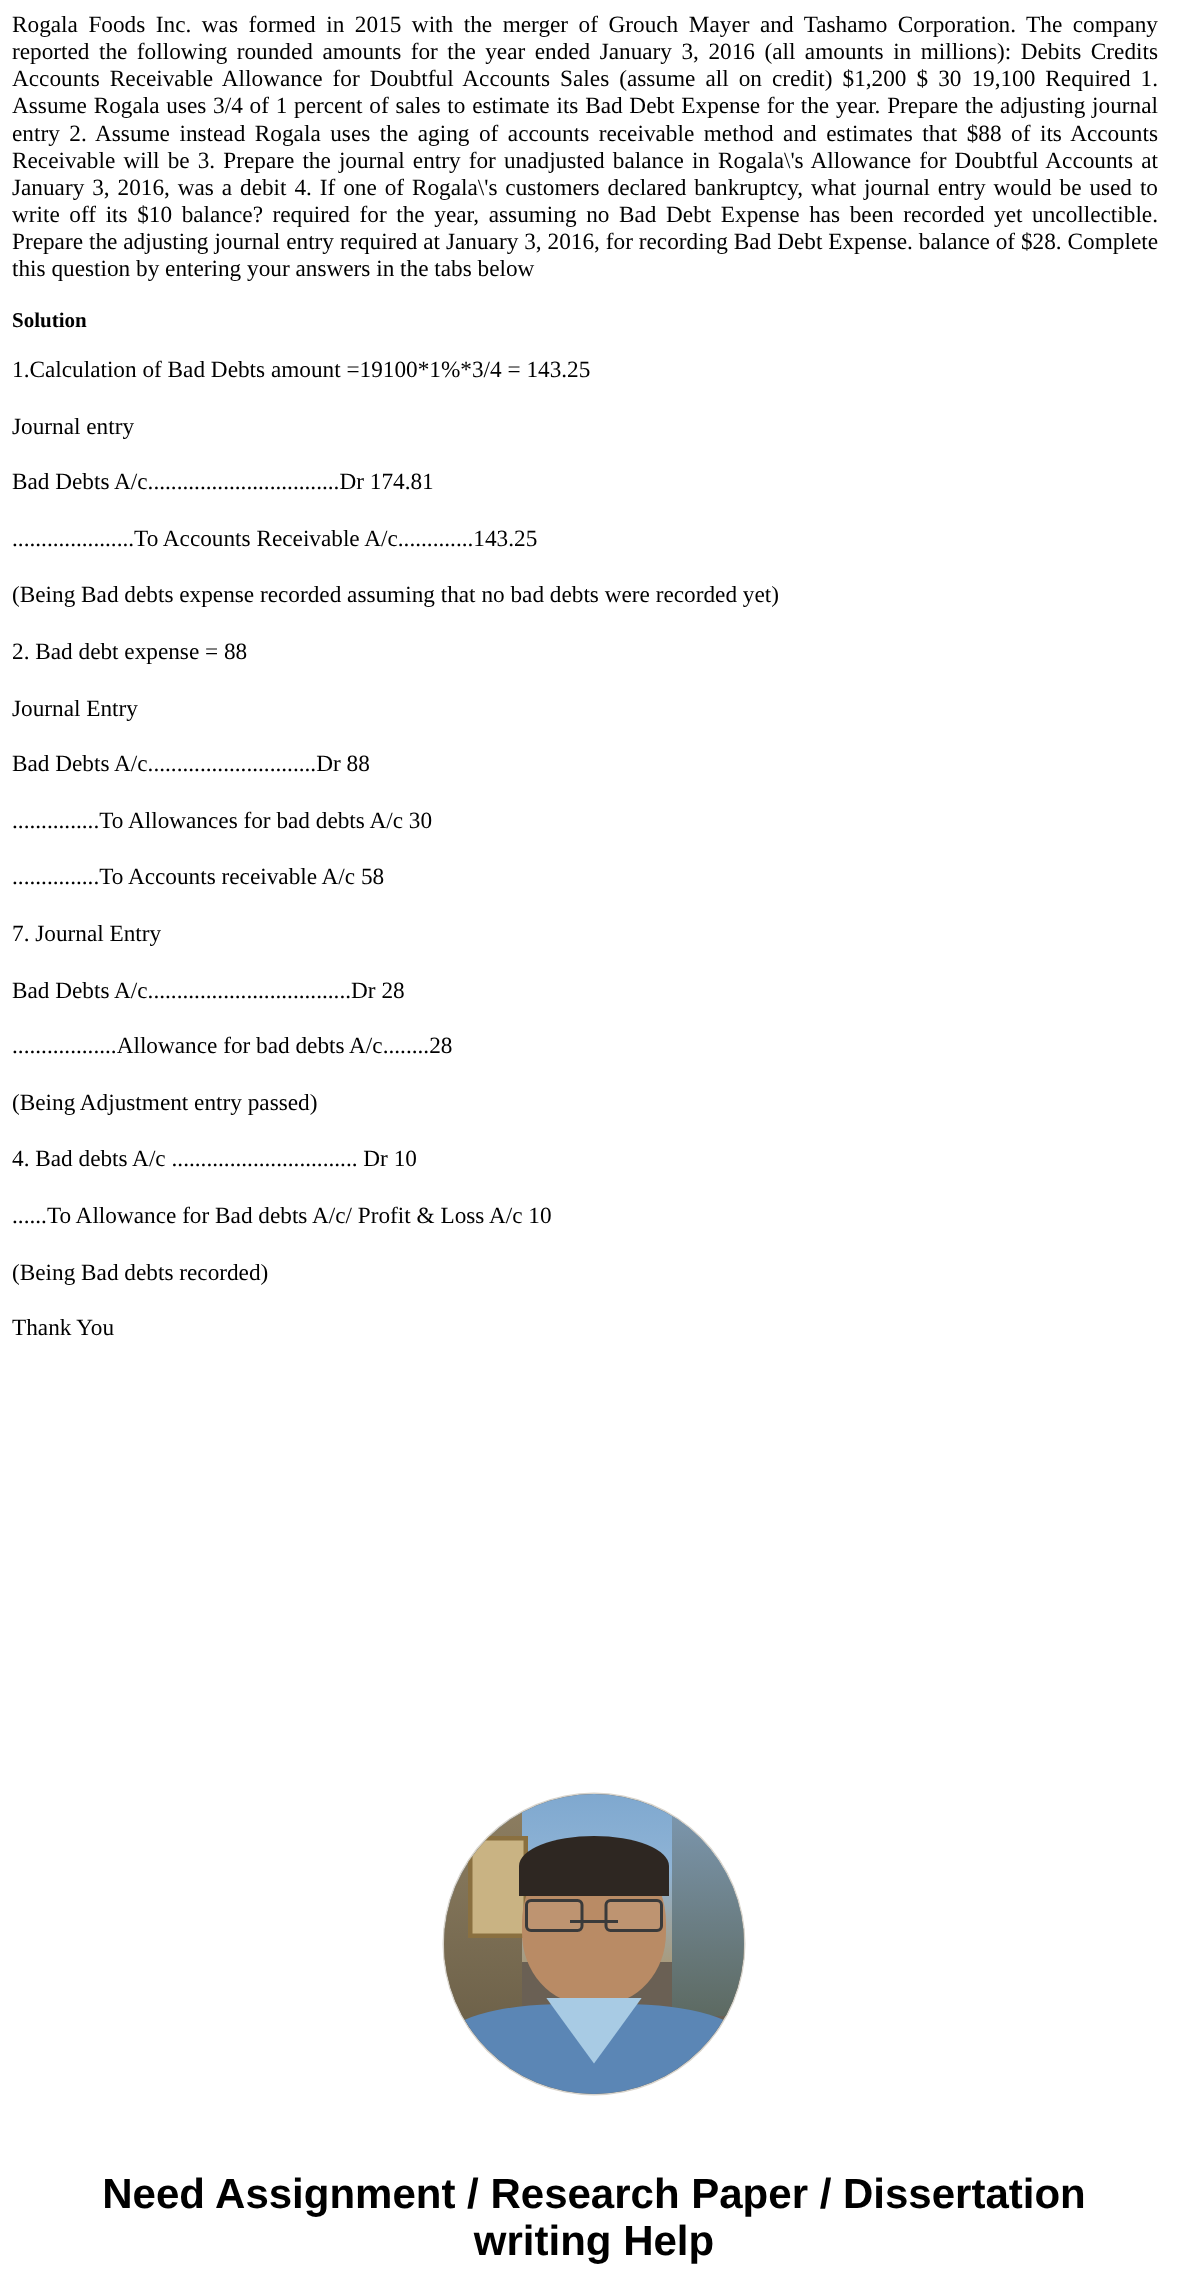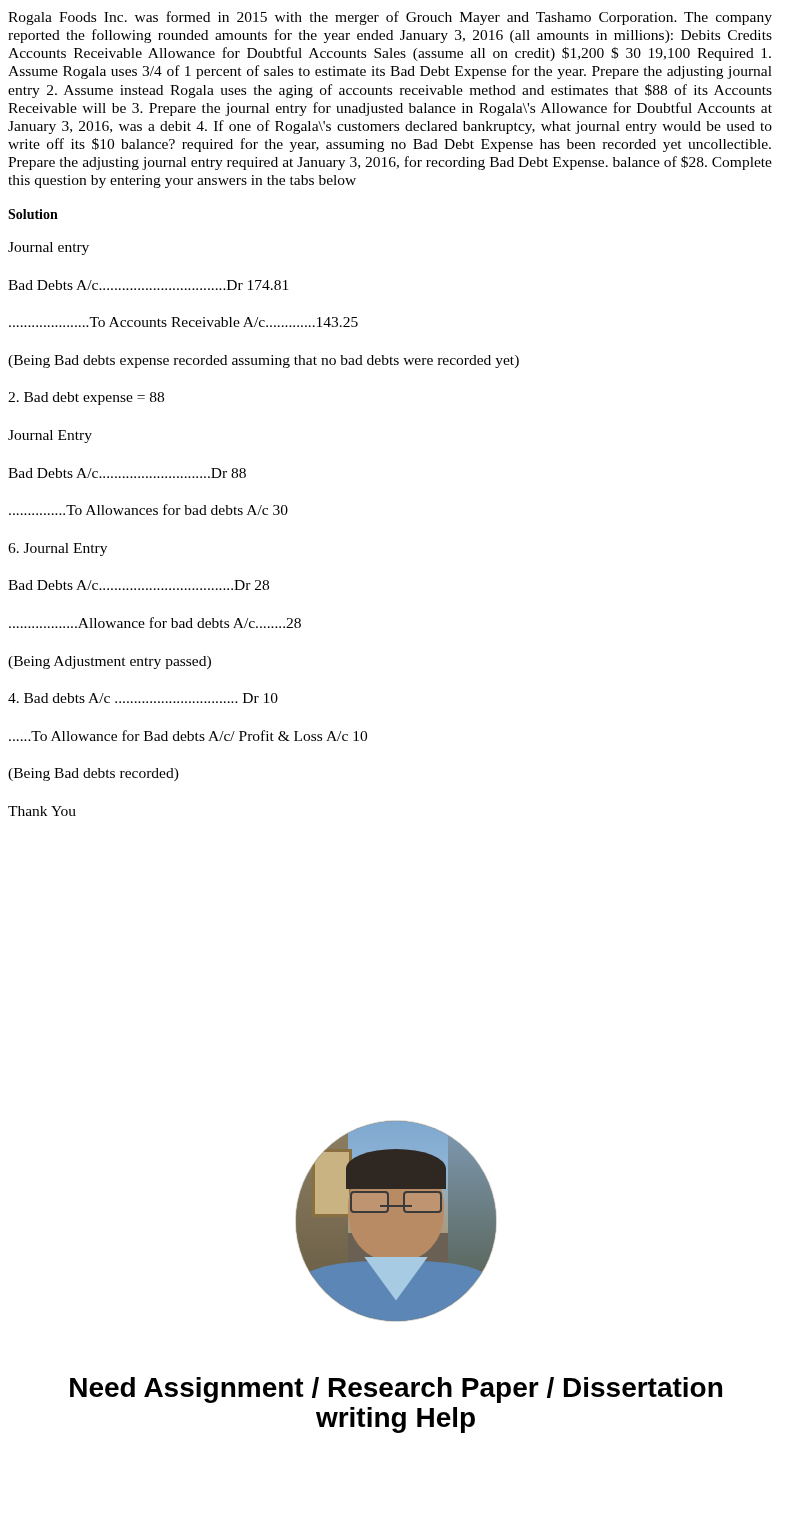--- a/index.html
+++ b/index.html
@@ -164,29 +164,31 @@
 </style>
 </head>
 <body>
 
 <div class="page">
 
   <p class="question">Rogala Foods Inc. was formed in 2015 with the merger of Grouch Mayer and Tashamo Corporation. The company reported the following rounded amounts for the year ended January 3, 2016 (all amounts in millions): Debits Credits Accounts Receivable Allowance for Doubtful Accounts Sales (assume all on credit) $1,200 $ 30 19,100 Required 1. Assume Rogala uses 3/4 of 1 percent of sales to estimate its Bad Debt Expense for the year. Prepare the adjusting journal entry 2. Assume instead Rogala uses the aging of accounts receivable method and estimates that $88 of its Accounts Receivable will be 3. Prepare the journal entry for unadjusted balance in Rogala\'s Allowance for Doubtful Accounts at January 3, 2016, was a debit 4. If one of Rogala\'s customers declared bankruptcy, what journal entry would be used to write off its $10 balance? required for the year, assuming no Bad Debt Expense has been recorded yet uncollectible. Prepare the adjusting journal entry required at January 3, 2016, for recording Bad Debt Expense. balance of $28. Complete this question by entering your answers in the tabs below</p>
 
   <h2 class="solution-heading">Solution</h2>
 
+  <p class="line">1.Calculation of Bad Debts amount =19100*1%*3/4 = 143.25</p>
   <p class="line">Journal entry</p>
   <p class="line">Bad Debts A/c.................................Dr 174.81</p>
   <p class="line">.....................To Accounts Receivable A/c.............143.25</p>
   <p class="line">(Being Bad debts expense recorded assuming that no bad debts were recorded yet)</p>
   <p class="line">2. Bad debt expense = 88</p>
   <p class="line">Journal Entry</p>
   <p class="line">Bad Debts A/c.............................Dr 88</p>
   <p class="line">...............To Allowances for bad debts A/c 30</p>
-  <p class="line">6. Journal Entry</p>
+  <p class="line">...............To Accounts receivable A/c 58</p>
+  <p class="line">7. Journal Entry</p>
   <p class="line">Bad Debts A/c...................................Dr 28</p>
   <p class="line">..................Allowance for bad debts A/c........28</p>
   <p class="line">(Being Adjustment entry passed)</p>
   <p class="line">4. Bad debts A/c ................................ Dr 10</p>
   <p class="line">......To Allowance for Bad debts A/c/ Profit &amp; Loss A/c 10</p>
   <p class="line">(Being Bad debts recorded)</p>
   <p class="line">Thank You</p>
 
   <div class="avatar-wrap">
     <div class="avatar">

